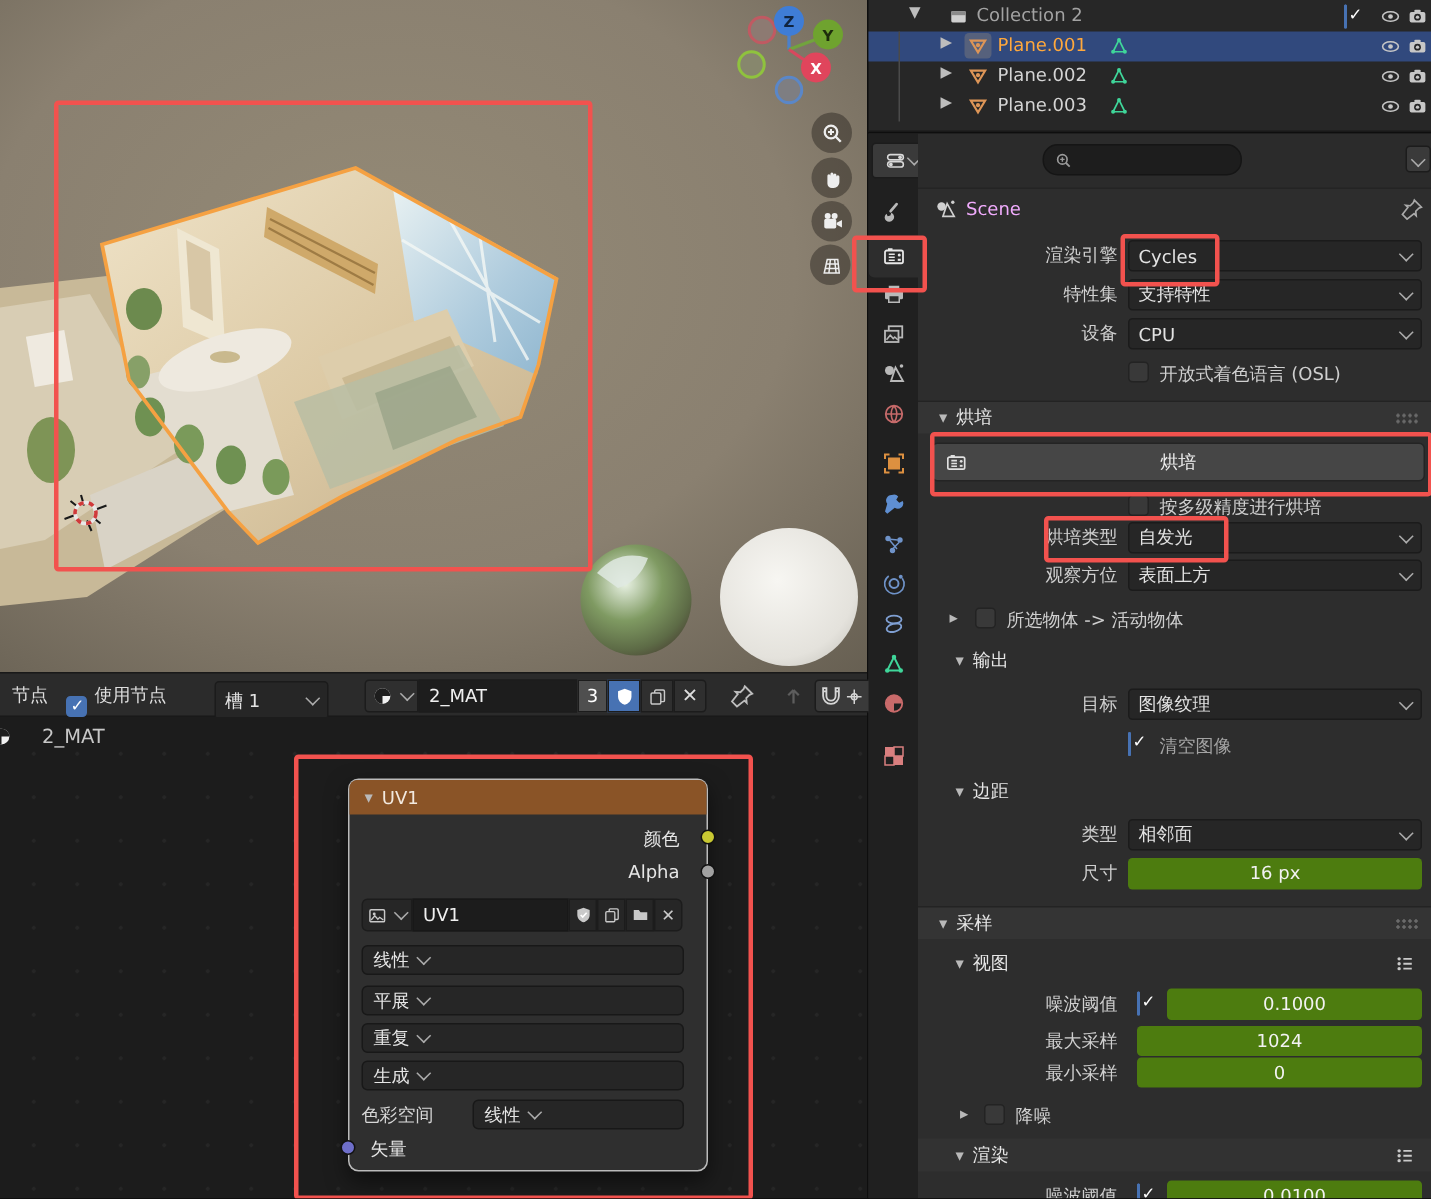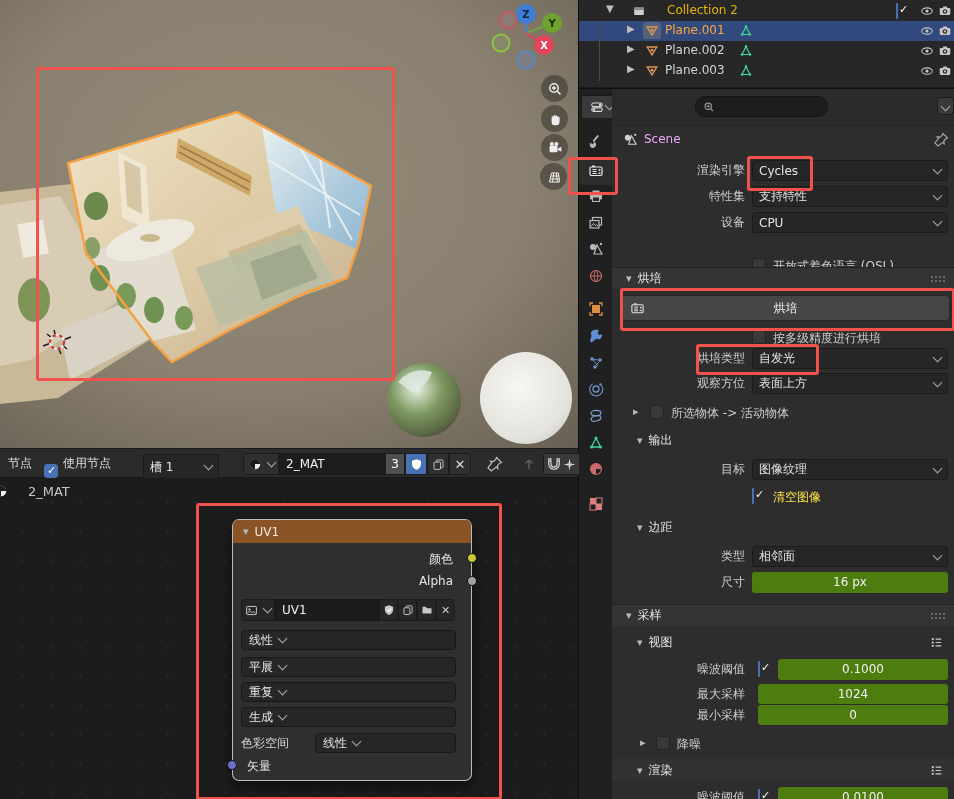--- a/index.html
+++ b/index.html
@@ -427,21 +427,21 @@
     </div>
   </div>
 
   <div class="a" style="left:579px;top:0;width:375px;height:88px;background:#272727;border-bottom:1px solid #191919;box-sizing:border-box;">
 
     <div class="a" style="left:0;top:1px;width:100%;height:20px;">
       <span class="a" style="left:27px;top:2px;color:#bdbdbd;font-size:10px;">▼</span>
       <svg class="ic a" style="left:53px;top:3px;color:#cfcfcf;" width="14" height="14">
           <use href="#sy-coll"></use>
         </svg>
-      <span class="a" style="left:88px;top:2px;color:#eab308;">Collection 2</span>
+      <span class="a" style="left:72px;top:2px;color:#a3a3a3;">Collection 2</span>
       <span class="cb on a" style="left:317px;top:3px;width:13px;height:13px;"></span>
       <svg class="ic a" style="left:341px;top:3px;color:#c7c7c7;" width="14" height="14">
           <use href="#sy-eye"></use>
         </svg>
       <svg class="ic a" style="left:359px;top:3px;color:#c7c7c7;" width="14" height="14">
           <use href="#sy-cam"></use>
         </svg>
     </div>
 
     <div class="a" style="left:0;top:21px;width:100%;height:20px;background:#31497d;">
@@ -587,21 +587,21 @@
             <span class="chev"></span>
           </div>
       </div>
       <div class="a" style="left:0;top:123px;right:0;height:21px;">
         <span class="plab">设备</span>
         <div class="dd pw">
             <span class="txt">CPU</span>
             <span class="chev"></span>
           </div>
       </div>
-      <div class="a" style="left:0;top:150px;right:0;height:20px;margin-top:17px;">
+      <div class="a" style="left:0;top:150px;right:0;height:20px;">
         <span class="cb a" style="left:140px;top:2px;"></span>
         <span class="a" style="left:161px;top:2px;color:#cfcfcf;">开放式着色语言 (OSL)</span>
       </div>
 
       <div class="phead arrd" style="top:178px;background:#343434;border-top:1px solid #232323;padding-left:14px;box-sizing:border-box;">
         <span>烘培</span>
           <span class="grip"></span>
       </div>
       <div class="a" style="left:9px;top:206px;width:329px;height:26px;background:#464646;border:1px solid #242424;border-radius:4px;display:flex;align-items:center;justify-content:center;color:#f0f0f0;box-sizing:border-box;">
         <svg class="ic a" style="left:8px;top:5px;color:#e0e0e0;" width="15" height="15">
@@ -638,21 +638,21 @@
       </div>
       <div class="a" style="left:0;top:370px;right:0;height:21px;">
         <span class="plab">目标</span>
         <div class="dd pw">
             <span class="txt">图像纹理</span>
             <span class="chev"></span>
           </div>
       </div>
       <div class="a" style="left:0;top:398px;right:0;height:20px;">
         <span class="cb on a" style="left:140px;top:2px;"></span>
-        <span class="a" style="left:161px;top:2px;color:#fde047;">清空图像</span>
+        <span class="a" style="left:161px;top:2px;color:#a3a3a3;">清空图像</span>
       </div>
       <div class="phead arrd" style="top:427px;padding-left:25px;box-sizing:border-box;">
         <span>边距</span>
       </div>
       <div class="a" style="left:0;top:457px;right:0;height:21px;">
         <span class="plab">类型</span>
         <div class="dd pw">
             <span class="txt">相邻面</span>
             <span class="chev"></span>
           </div>

